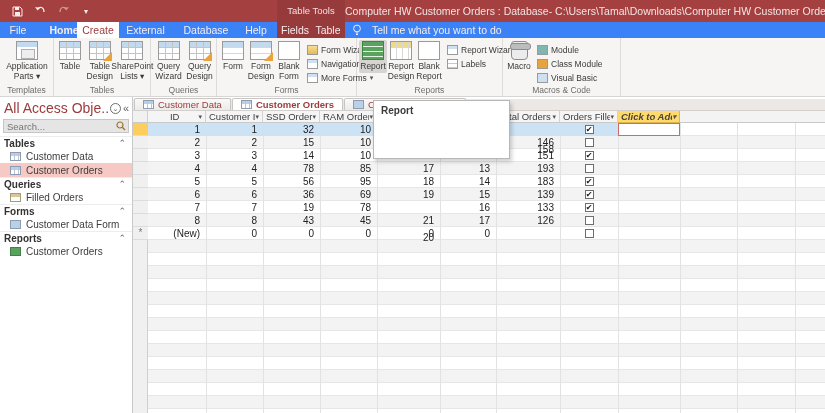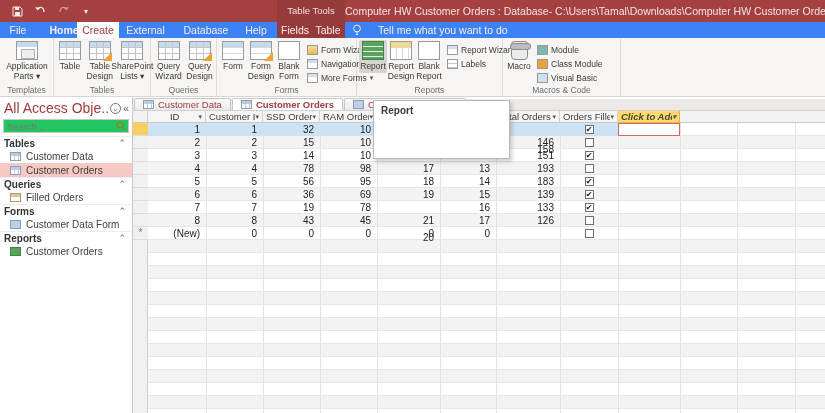--- a/index.html
+++ b/index.html
@@ -15,21 +15,21 @@
   .qbtn svg{display:block;}
   .ctx-label{position:absolute;left:277px;top:0;width:68px;height:22px;line-height:22px;text-align:center;
              color:#f4dfdf;font-size:9.5px;}
   .win-title{position:absolute;left:345px;top:0;height:22px;line-height:22px;color:#f3e3e3;font-size:10.5px;white-space:nowrap;}
 
   
   .tabrow{position:absolute;left:0;top:22px;width:825px;height:16px;background:#3b82f6;}
   .ctxband-tabs{position:absolute;left:277px;top:0;width:68px;height:16px;background:#963a3c;}
   .rtab{position:absolute;top:0;height:16px;line-height:16px;text-align:center;color:#f7ecec;font-size:10.5px;cursor:default;}
   .rtab.active{background:#fff;color:#9e3a3c;}
-  .tellme{position:absolute;left:352px;top:0;height:16px;display:flex;align-items:center;gap:16px;color:#f7ecec;font-size:10.5px;}
+  .tellme{position:absolute;left:352px;top:0;height:16px;display:flex;align-items:center;gap:10px;color:#f7ecec;font-size:10.5px;}
 
   
   .ribbon{position:absolute;left:0;top:38px;width:825px;height:59px;background:#f6f5f3;border-bottom:1px solid #d8d6d4;}
   .rgroup{position:absolute;top:0;height:58px;border-right:1px solid #dedcda;}
   .gbody{display:flex;align-items:flex-start;padding:2px 1px 0 2px;height:46px;}
   .glabel{position:absolute;bottom:1px;left:0;right:0;text-align:center;font-size:8.5px;color:#6d6d6d;}
   .bigbtn{display:flex;flex-direction:column;align-items:center;padding:1px 2px;min-width:28px;border-radius:2px;}
   .bigbtn.hover{background:#d6d3d1;}
   .blbl{font-size:8.5px;color:#3a3a3a;text-align:center;line-height:1.12;margin-top:2px;max-width:52px;}
   .smallstack{display:flex;flex-direction:column;gap:1px;padding:3px 2px 0 4px;}
@@ -61,21 +61,21 @@
   .ics.teal{background:#7fb6b0;}
   .ics.orange{background:#e8a33d;}
   .ics.vb{background:#cfe0f1;}
 
   
   .nav{position:absolute;left:0;top:97px;width:133px;height:316px;background:#fff;border-right:1px solid #c9c9c9;}
   .nav-title{display:flex;align-items:center;padding:3px 3px 1px 4px;color:#9e3a3c;font-size:14px;white-space:nowrap;}
   .nav-title .t{flex:1;overflow:hidden;}
   .nt-ic{color:#5f5f5f;font-size:9px;margin-left:2px;}
   .circ{width:11px;height:11px;border:1px solid #6f6f6f;border-radius:50%;display:inline-flex;align-items:center;justify-content:center;font-size:7px;line-height:1;}
-  .nav-search{margin:2px 3px 3px 3px;height:14px;border:1px solid #c6c6c6;display:flex;align-items:center;background:#22c55e;}
+  .nav-search{margin:2px 3px 3px 3px;height:14px;border:1px solid #c6c6c6;display:flex;align-items:center;background:#e5e5e5;}
   .nav-search input{flex:1;min-width:0;border:0;outline:0;font-size:9.5px;padding:0 3px;color:#555;font-family:inherit;background:transparent;}
   .mag{flex:none;margin-right:2px;}
   .nav-sec{display:flex;align-items:center;justify-content:space-between;font-weight:bold;font-size:10px;color:#333;
            padding:1px 6px 1px 4px;height:13px;border-top:1px solid #ededed;}
   .nav-sec .chev{font-weight:normal;color:#666;font-size:9px;}
   .nav-item{display:flex;align-items:center;gap:5px;font-size:10px;color:#3d3d3d;height:14px;padding-left:10px;}
   .nav-item.sel{background:#f6c9c5;}
   .nic{width:11px;height:9px;border:1px solid #8f9bb0;flex:none;background:
       repeating-linear-gradient(90deg,transparent 0 3px,#b9c4d6 3px 4px),
       linear-gradient(#b9d0e8 0 3px,#fff 3px);}
@@ -451,21 +451,21 @@
         <div class="dcell" style="left: 244px; width: 63px; top: 38px;"></div>
         <div class="dcell" style="left: 307px; width: 56px; top: 38px;"></div>
         <div class="dcell" style="left: 363px; width: 64px; top: 38px;">151</div>
         <div class="dcell" style="left: 427px; width: 58px; top: 38px; justify-content: center; padding: 0px;">
           <div class="cb on">✔</div>
         </div>
         <div class="selcell" style="top: 51px;"></div>
         <div class="dcell" style="left: 15px; width: 58px; top: 51px;">4</div>
         <div class="dcell" style="left: 73px; width: 57px; top: 51px;">4</div>
         <div class="dcell" style="left: 130px; width: 57px; top: 51px;">78</div>
-        <div class="dcell" style="left: 187px; width: 57px; top: 51px;">98</div>
+        <div class="dcell" style="left: 187px; width: 57px; top: 51px;">85</div>
         <div class="dcell" style="left: 244px; width: 63px; top: 51px;">17</div>
         <div class="dcell" style="left: 307px; width: 56px; top: 51px;">13</div>
         <div class="dcell" style="left: 363px; width: 64px; top: 51px;">193</div>
         <div class="dcell" style="left: 427px; width: 58px; top: 51px; justify-content: center; padding: 0px;">
           <div class="cb"></div>
         </div>
         <div class="selcell" style="top: 64px;"></div>
         <div class="dcell" style="left: 15px; width: 58px; top: 64px;">5</div>
         <div class="dcell" style="left: 73px; width: 57px; top: 64px;">5</div>
         <div class="dcell" style="left: 130px; width: 57px; top: 64px;">56</div>

